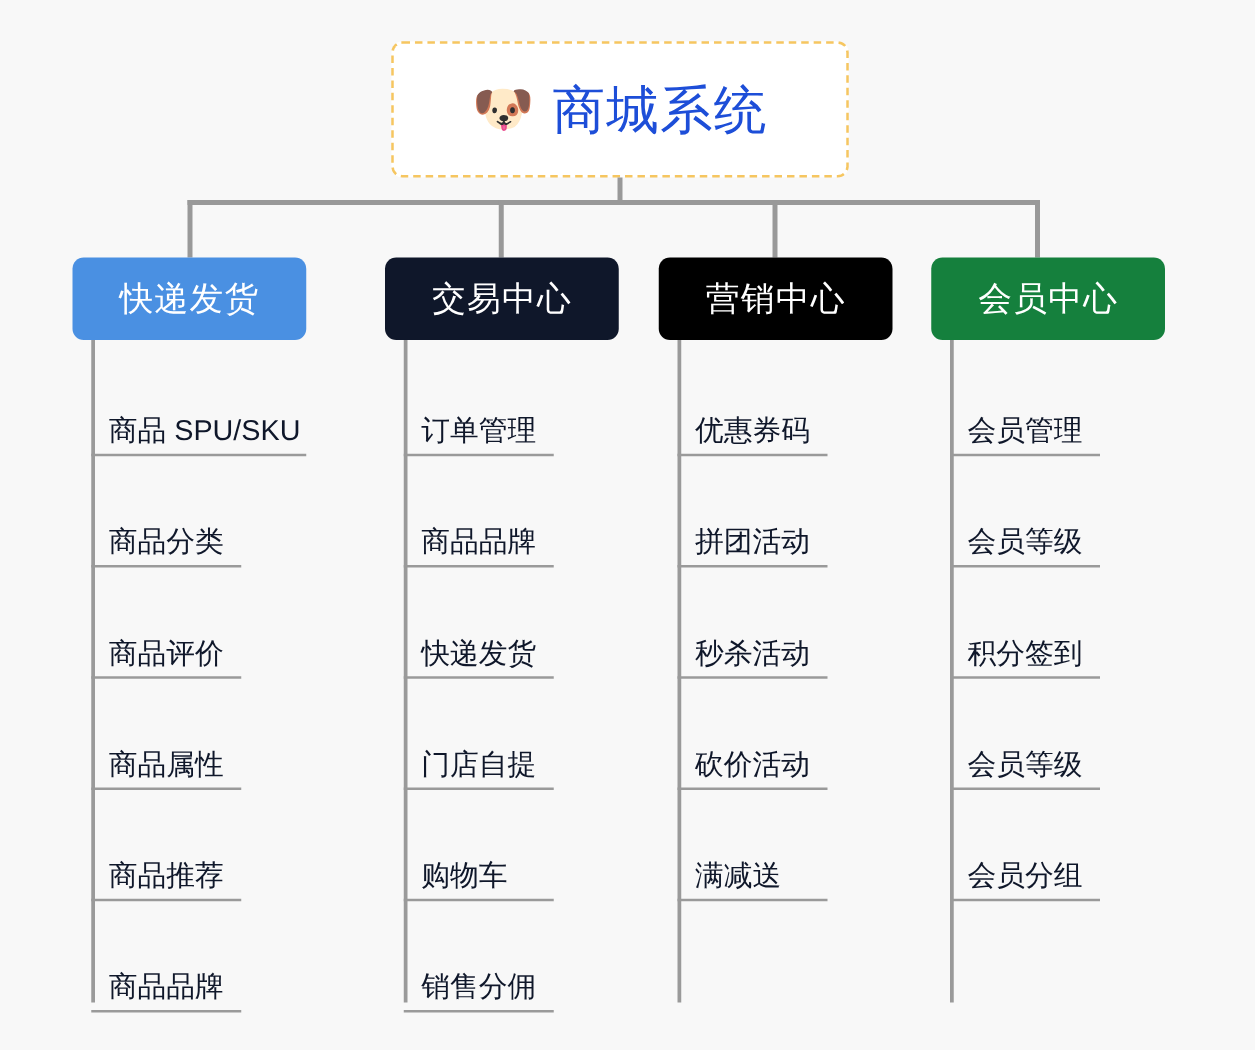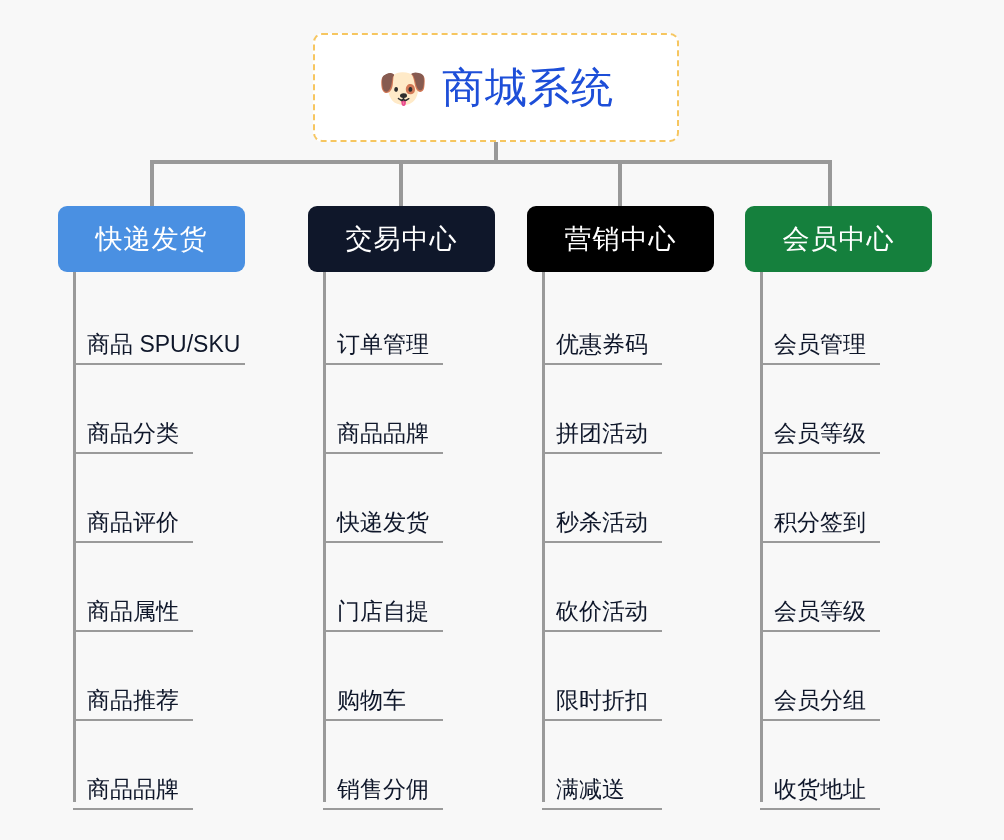--- a/index.html
+++ b/index.html
@@ -205,23 +205,20 @@
         <div class="leaf-item">
             <span class="leaf-inner"><span class="leaf-label">拼团活动</span></span>
           </div>
         <div class="leaf-item">
             <span class="leaf-inner"><span class="leaf-label">秒杀活动</span></span>
           </div>
         <div class="leaf-item">
             <span class="leaf-inner"><span class="leaf-label">砍价活动</span></span>
           </div>
         <div class="leaf-item">
-            <span class="leaf-inner"><span class="leaf-label">限时折扣</span></span>
-          </div>
-        <div class="leaf-item">
             <span class="leaf-inner"><span class="leaf-label">满减送</span></span>
           </div>
       </div>
     </div>
 
     <div class="column col-3">
       <div class="col-header" style="background: #15803d;">
         <span>会员中心</span>
       </div>
       <div class="col-body">
@@ -234,20 +231,17 @@
           </div>
         <div class="leaf-item">
             <span class="leaf-inner"><span class="leaf-label">积分签到</span></span>
           </div>
         <div class="leaf-item">
             <span class="leaf-inner"><span class="leaf-label">会员等级</span></span>
           </div>
         <div class="leaf-item">
             <span class="leaf-inner"><span class="leaf-label">会员分组</span></span>
           </div>
-        <div class="leaf-item">
-            <span class="leaf-inner"><span class="leaf-label">收货地址</span></span>
-          </div>
       </div>
     </div>
 
   </div>
 </div>
 
 </body></html>

